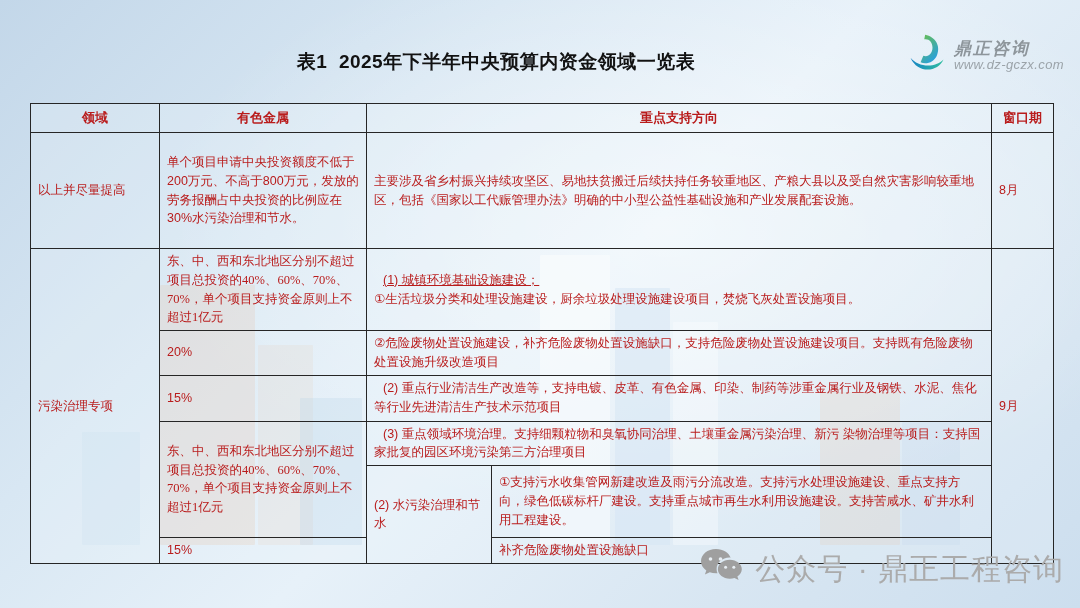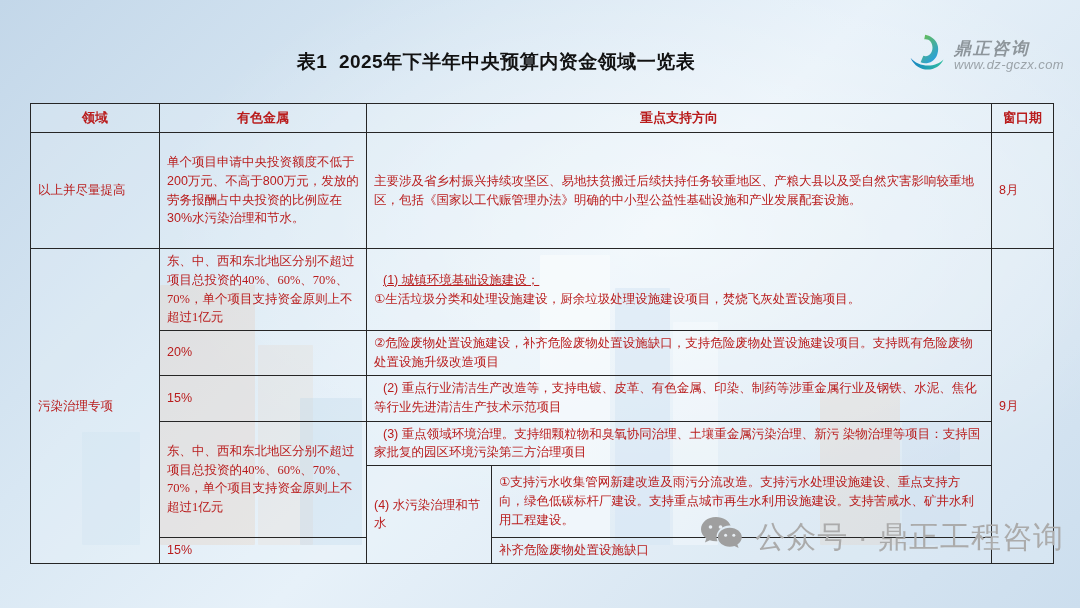--- a/index.html
+++ b/index.html
@@ -56,21 +56,21 @@
   .ratio-block { font-size:11.8px; padding:2px 5px; line-height:1.6;font-family:Liberation Serif, serif; }
   .pct { font-size:13px; }
   .indent { text-indent:9px; }
   .dir-line1 { display:block; text-indent:9px;text-decoration:underline; }
   .dir-line2 { display:block; }
   .sub-label { text-align:center; font-size:12.3px; padding:2px 2px; }
   .tight { padding:1px 7px; }
 
   
   .footer-mark {
-    position:absolute; top:516px; right:16px; z-index:3;
+    position:absolute; top:548px; right:16px; z-index:3;
     display:flex; align-items:center; gap:9px;
   }
   .footer-text { font-size:30px; color:#ababab; letter-spacing:1px; white-space:pre; }
 </style>
 </head>
 <body>
 
 <div class="bg-art">
   <div class="bldg b1"></div>
   <div class="bldg b2"></div>
@@ -150,21 +150,21 @@
     <td class="pct">15%</td>
     <td colspan="2" class="indent">(2) 重点行业清洁生产改造等，支持电镀、皮革、有色金属、印染、制药等涉重金属行业及钢铁、水泥、焦化等行业先进清洁生产技术示范项目</td>
   </tr>
 
   <tr style="height:38px">
     <td rowspan="2" class="ratio-block">东、中、西和东北地区分别不超过项目总投资的40%、60%、70%、70%，单个项目支持资金原则上不超过1亿元</td>
     <td colspan="2" class="indent">(3) 重点领域环境治理。支持细颗粒物和臭氧协同治理、土壤重金属污染治理、新污 染物治理等项目：支持国家批复的园区环境污染第三方治理项目</td>
   </tr>
 
   <tr style="height:72px">
-    <td rowspan="2" class="sub-label">(4) 水污染治理和节水</td>
+    <td rowspan="2" class="sub-label">(2) 水污染治理和节水</td>
     <td>①支持污水收集管网新建改造及雨污分流改造。支持污水处理设施建设、重点支持方向，绿色低碳标杆厂建设。支持重点城市再生水利用设施建设。支持苦咸水、矿井水利用工程建设。</td>
   </tr>
 
   <tr style="height:22px">
     <td class="pct tight">15%</td>
     <td class="tight">补齐危险废物处置设施缺口</td>
   </tr>
 </tbody>
   </table>
 

